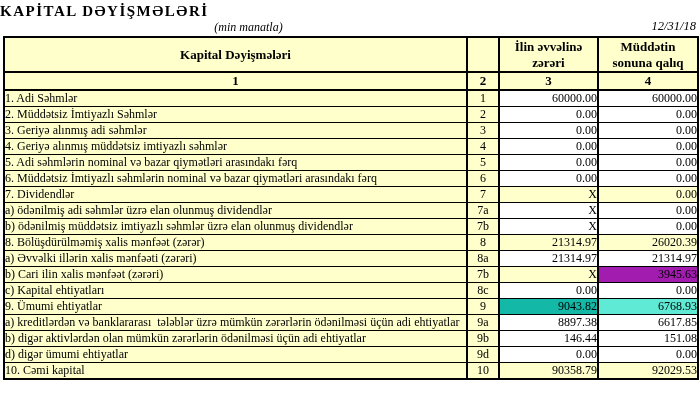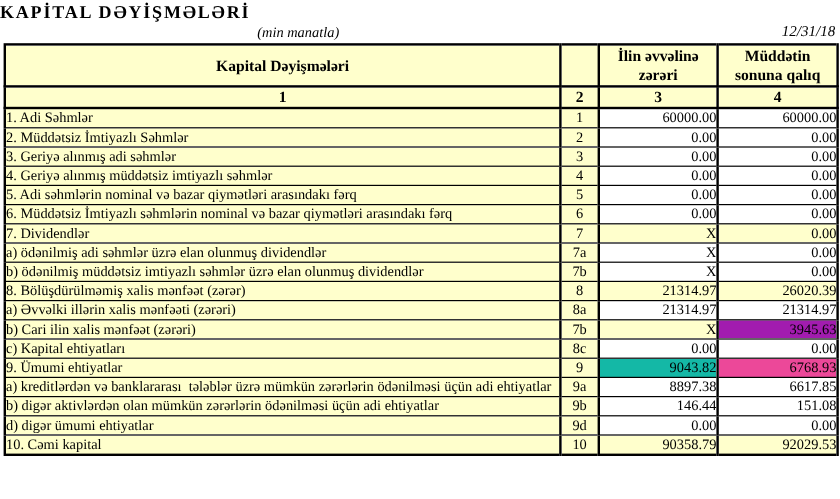--- a/index.html
+++ b/index.html
@@ -187,21 +187,21 @@
         <tr>
           <td class="lbl ind">c) Kapital ehtiyatları</td>
           <td class="num">8c</td>
           <td class="val" style="background: rgb(255, 255, 255);">0.00</td>
           <td class="val" style="background: rgb(255, 255, 255);">0.00</td>
         </tr>
         <tr>
           <td class="lbl">9. Ümumi ehtiyatlar</td>
           <td class="num">9</td>
           <td class="val" style="background: #14b8a6;">9043.82</td>
-          <td class="val" style="background: #ec4899;">6768.93</td>
+          <td class="val" style="background: #5eead4;">6768.93</td>
         </tr>
         <tr>
           <td class="lbl ind">a) kreditlərdən və banklararası  tələblər üzrə mümkün zərərlərin ödənilməsi üçün adi ehtiyatlar</td>
           <td class="num">9a</td>
           <td class="val" style="background: rgb(255, 255, 255);">8897.38</td>
           <td class="val" style="background: rgb(255, 255, 255);">6617.85</td>
         </tr>
         <tr>
           <td class="lbl ind">b) digər aktivlərdən olan mümkün zərərlərin ödənilməsi üçün adi ehtiyatlar</td>
           <td class="num">9b</td>

